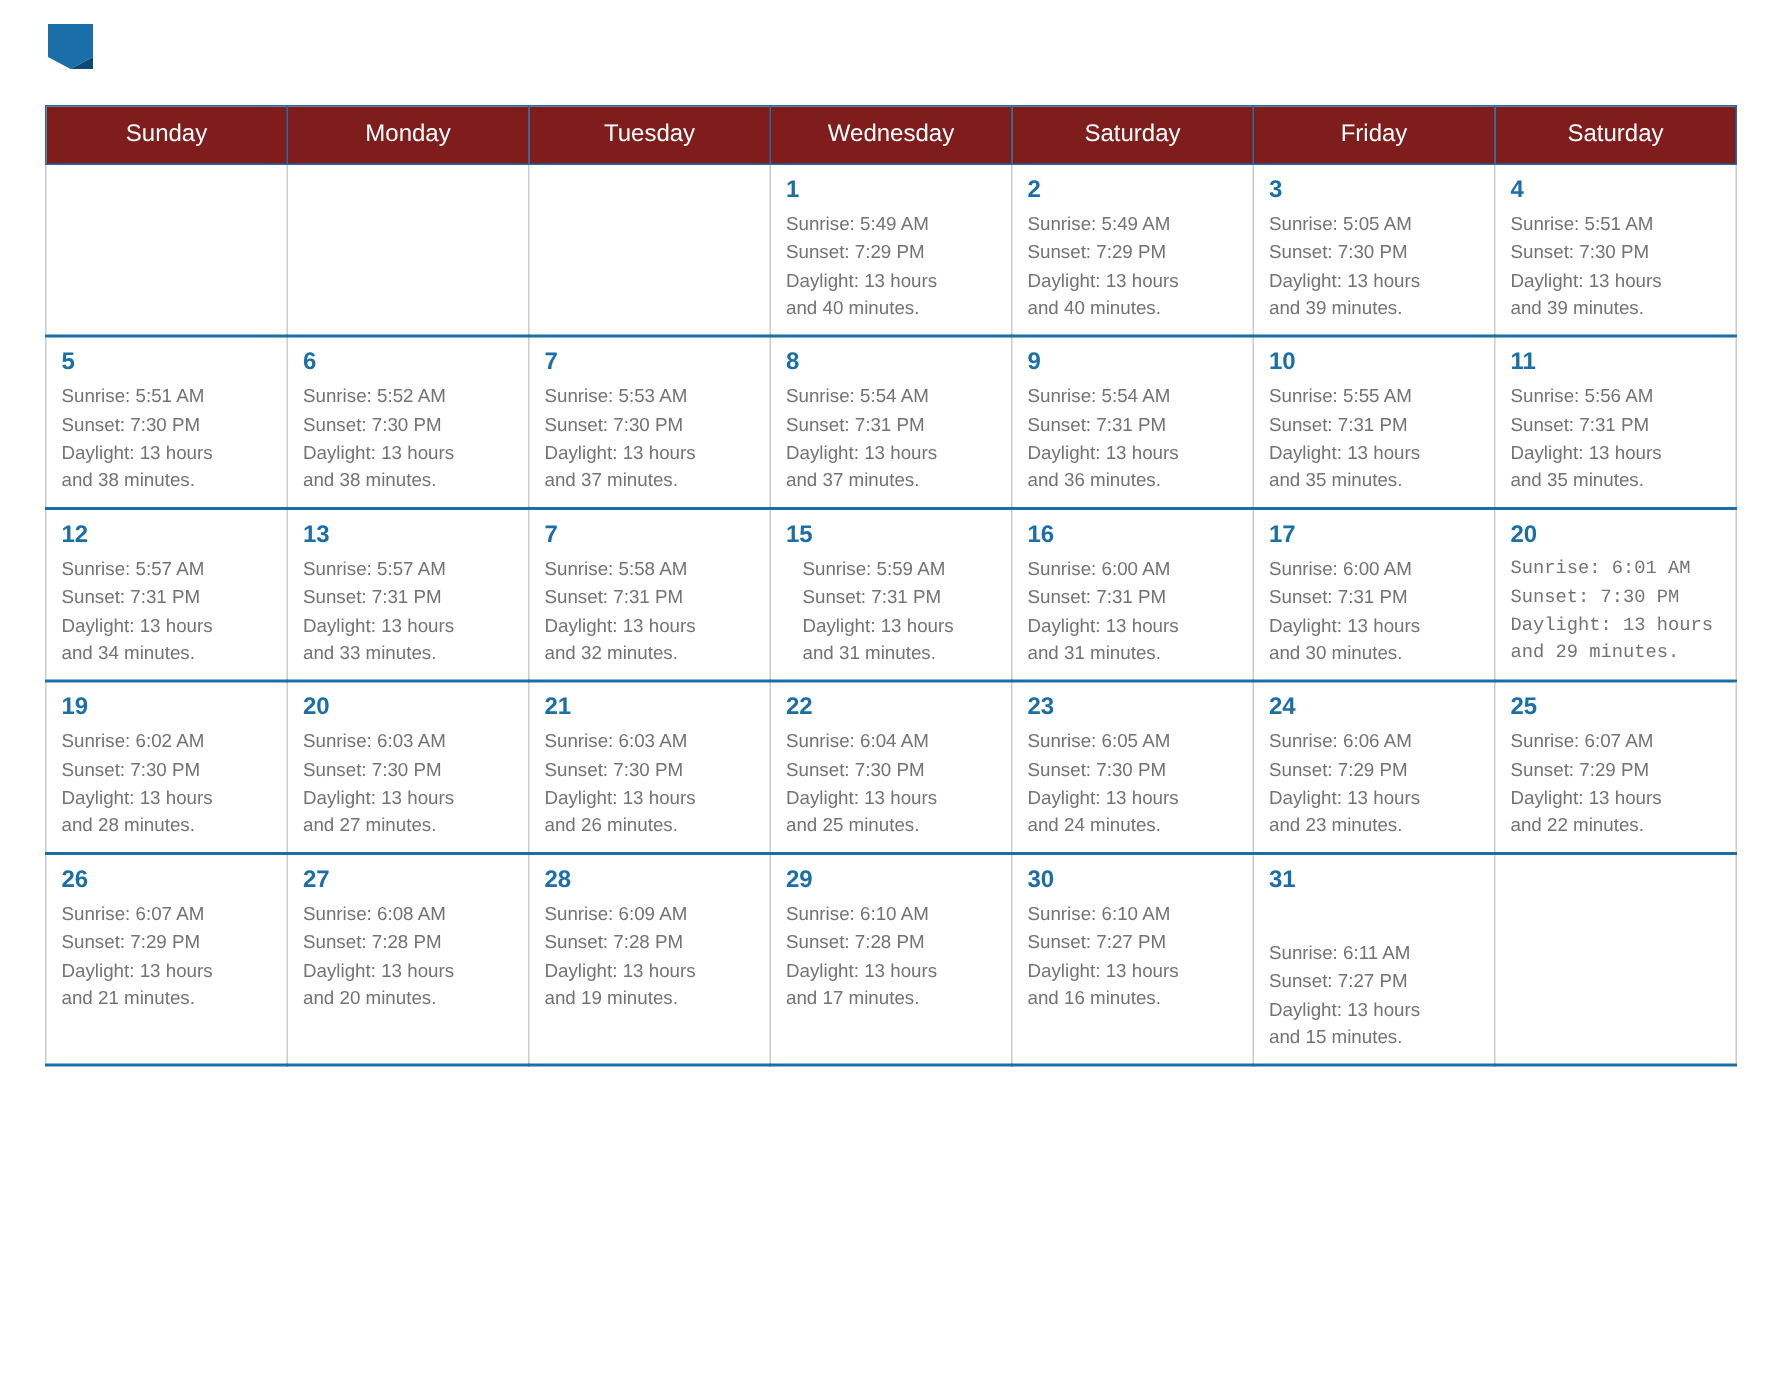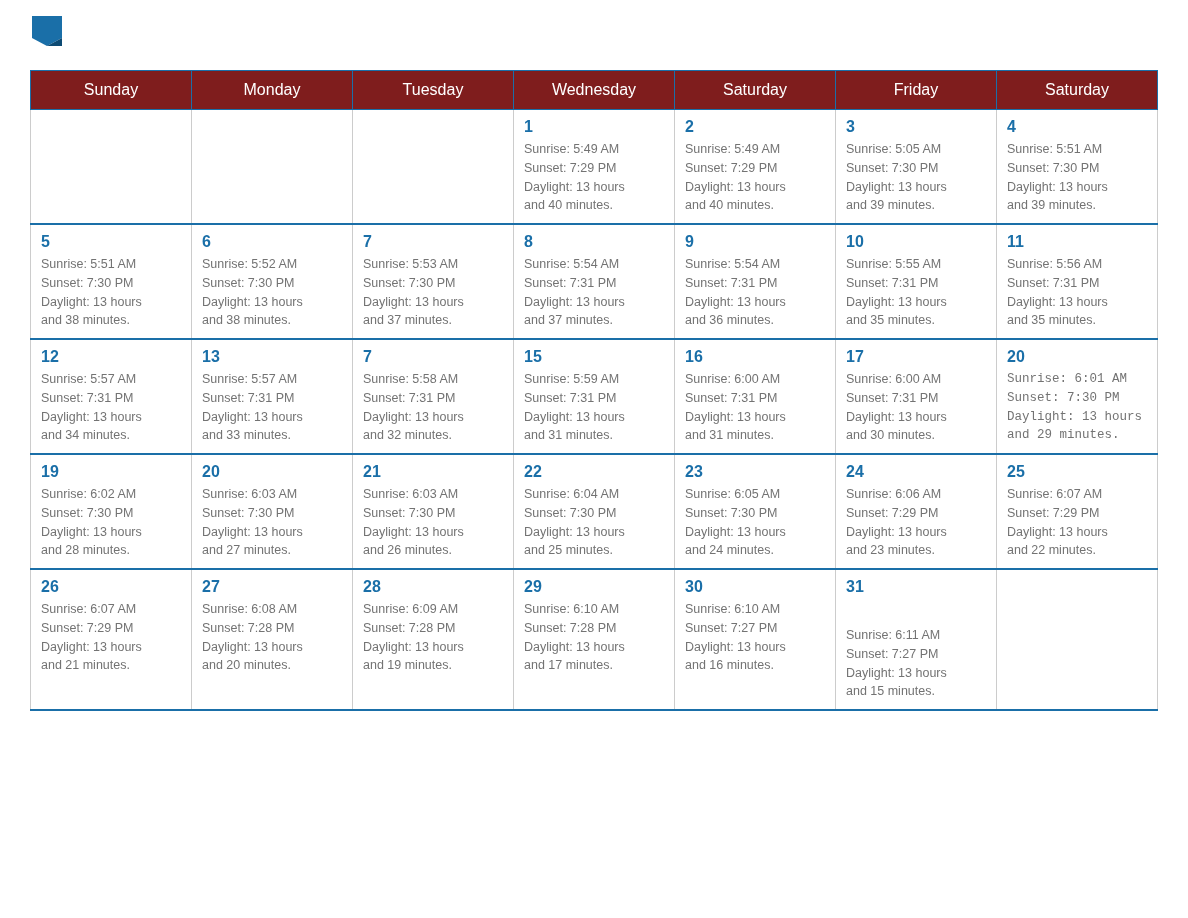--- a/index.html
+++ b/index.html
@@ -219,21 +219,21 @@
         </td>
         <td>
           <span class="day-number">7</span>
           <div class="day-info" style="white-space: pre-line;">Sunrise: 5:58 AM
 Sunset: 7:31 PM
 Daylight: 13 hours
 and 32 minutes.</div>
         </td>
         <td>
           <span class="day-number">15</span>
-          <div class="day-info" style="white-space: pre-line;">Sunrise: 5:59 AM
+          <div class="day-info" style="white-space: pre-line; margin-left: 11px;">Sunrise: 5:59 AM
 Sunset: 7:31 PM
 Daylight: 13 hours
 and 31 minutes.</div>
         </td>
         <td>
           <span class="day-number">16</span>
           <div class="day-info" style="white-space: pre-line;">Sunrise: 6:00 AM
 Sunset: 7:31 PM
 Daylight: 13 hours
 and 31 minutes.</div>

